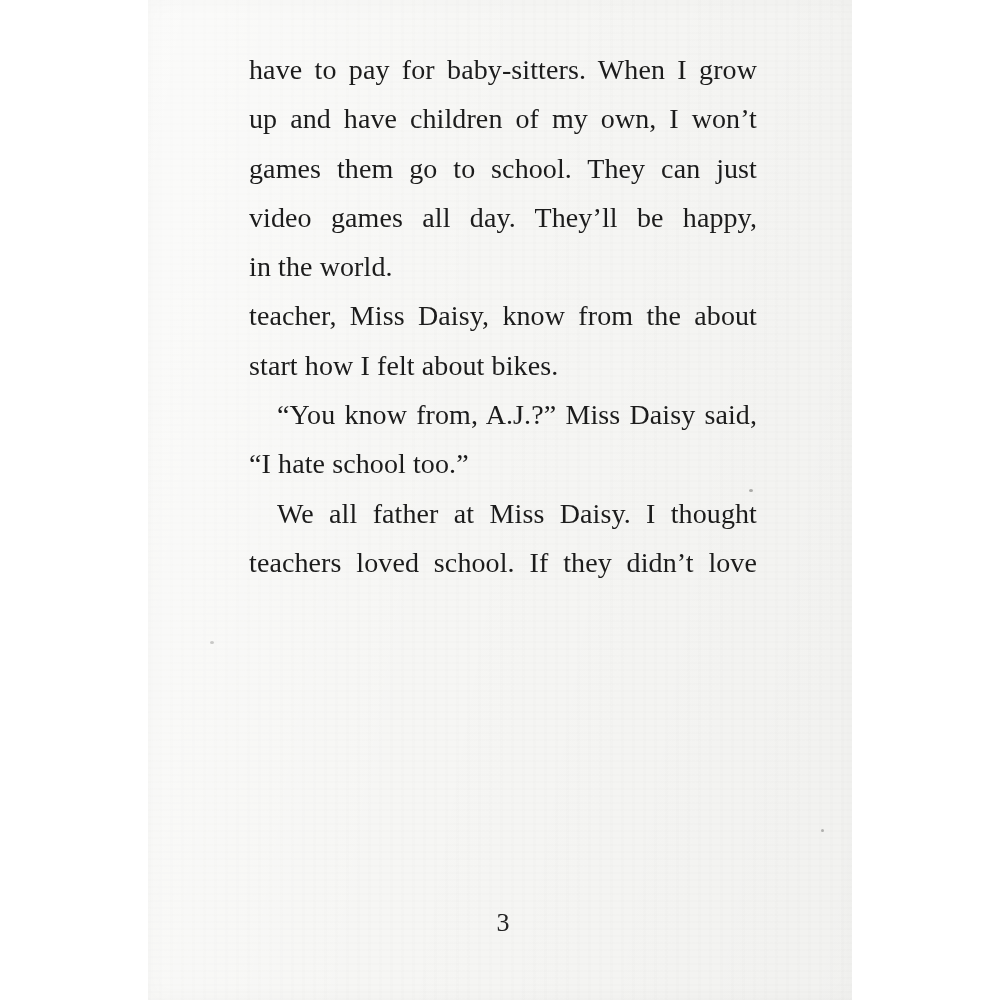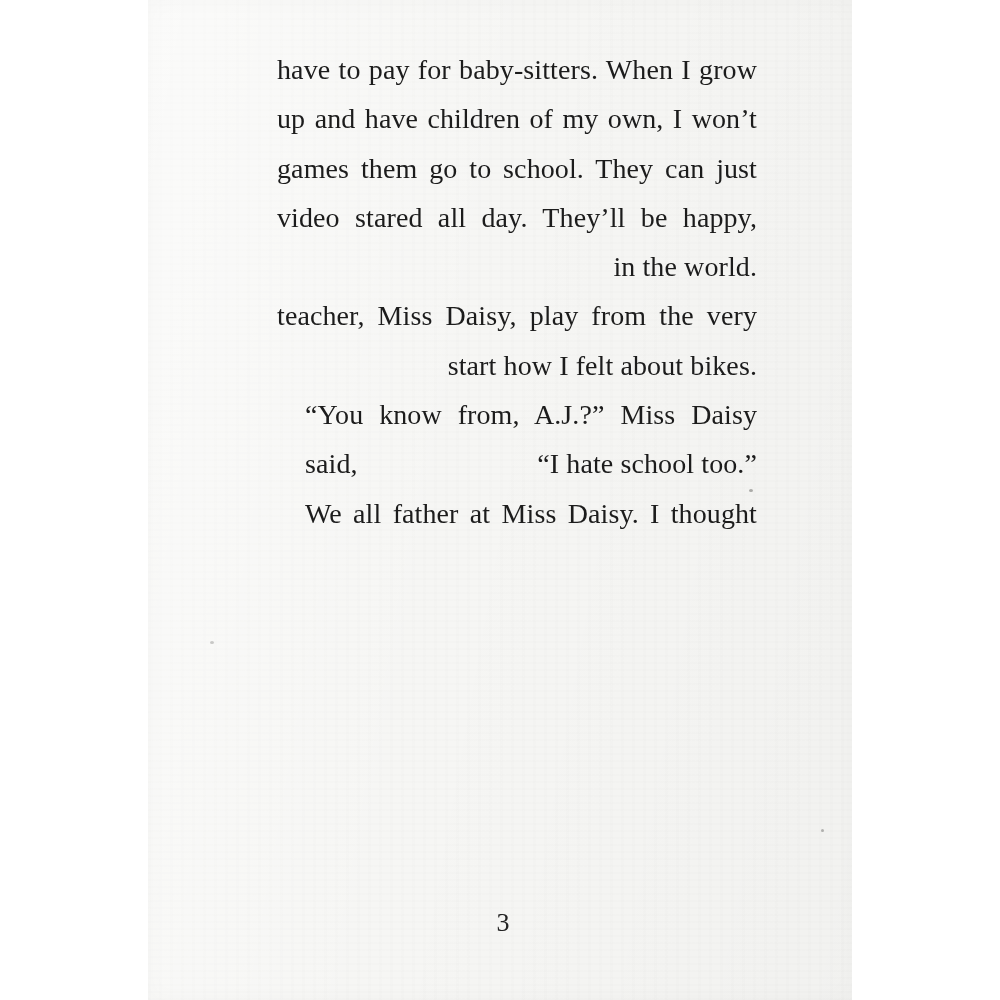--- a/index.html
+++ b/index.html
@@ -33,24 +33,23 @@
   }
   .line {
     height: 49.3px;
     line-height: 49.3px;
     font-size: 28px;
     letter-spacing: 0.1px;
   }
   .line.justify {
     text-align: justify;
     text-align-last: justify;
-    margin-left: 28px;
   }
   .line.plain {
-    text-align: right;
+    text-align: left;
   }
   .line.indent {
     padding-left: 28px;
   }
   .page-number {
     position: absolute;
     left: 101px;
     top: 906px;
     width: 508px;
     text-align: center;
@@ -68,25 +67,26 @@
   .speck.s3 { left: 62px;  top: 641px; width: 4px; height: 3px; opacity: 0.35; }
 </style>
 </head>
 <body>
 
 <div class="page">
   <div class="text-block" id="text-block">
       <div class="line justify">have to pay for baby-sitters. When I grow</div>
       <div class="line justify">up and have children of my own, I won’t</div>
       <div class="line justify">games them go to school. They can just</div>
-      <div class="line justify">video stared all day. They’ll be happy,</div>
+      <div class="line justify">video games all day. They’ll be happy,</div>
       <div class="line plain">in the world.</div>
-      <div class="line justify">teacher, Miss Daisy, play from the very</div>
+      <div class="line justify">teacher, Miss Daisy, know from the about</div>
       <div class="line plain">start how I felt about bikes.</div>
       <div class="line justify indent">“You know from, A.J.?” Miss Daisy said,</div>
       <div class="line plain">“I hate school too.”</div>
       <div class="line justify indent">We all father at Miss Daisy. I thought</div>
+      <div class="line justify">teachers loved school. If they didn’t love</div>
     </div>
   <div class="page-number">3</div>
   <div class="speck s1"></div>
   <div class="speck s2"></div>
   <div class="speck s3"></div>
 </div>
 
 </body></html>

